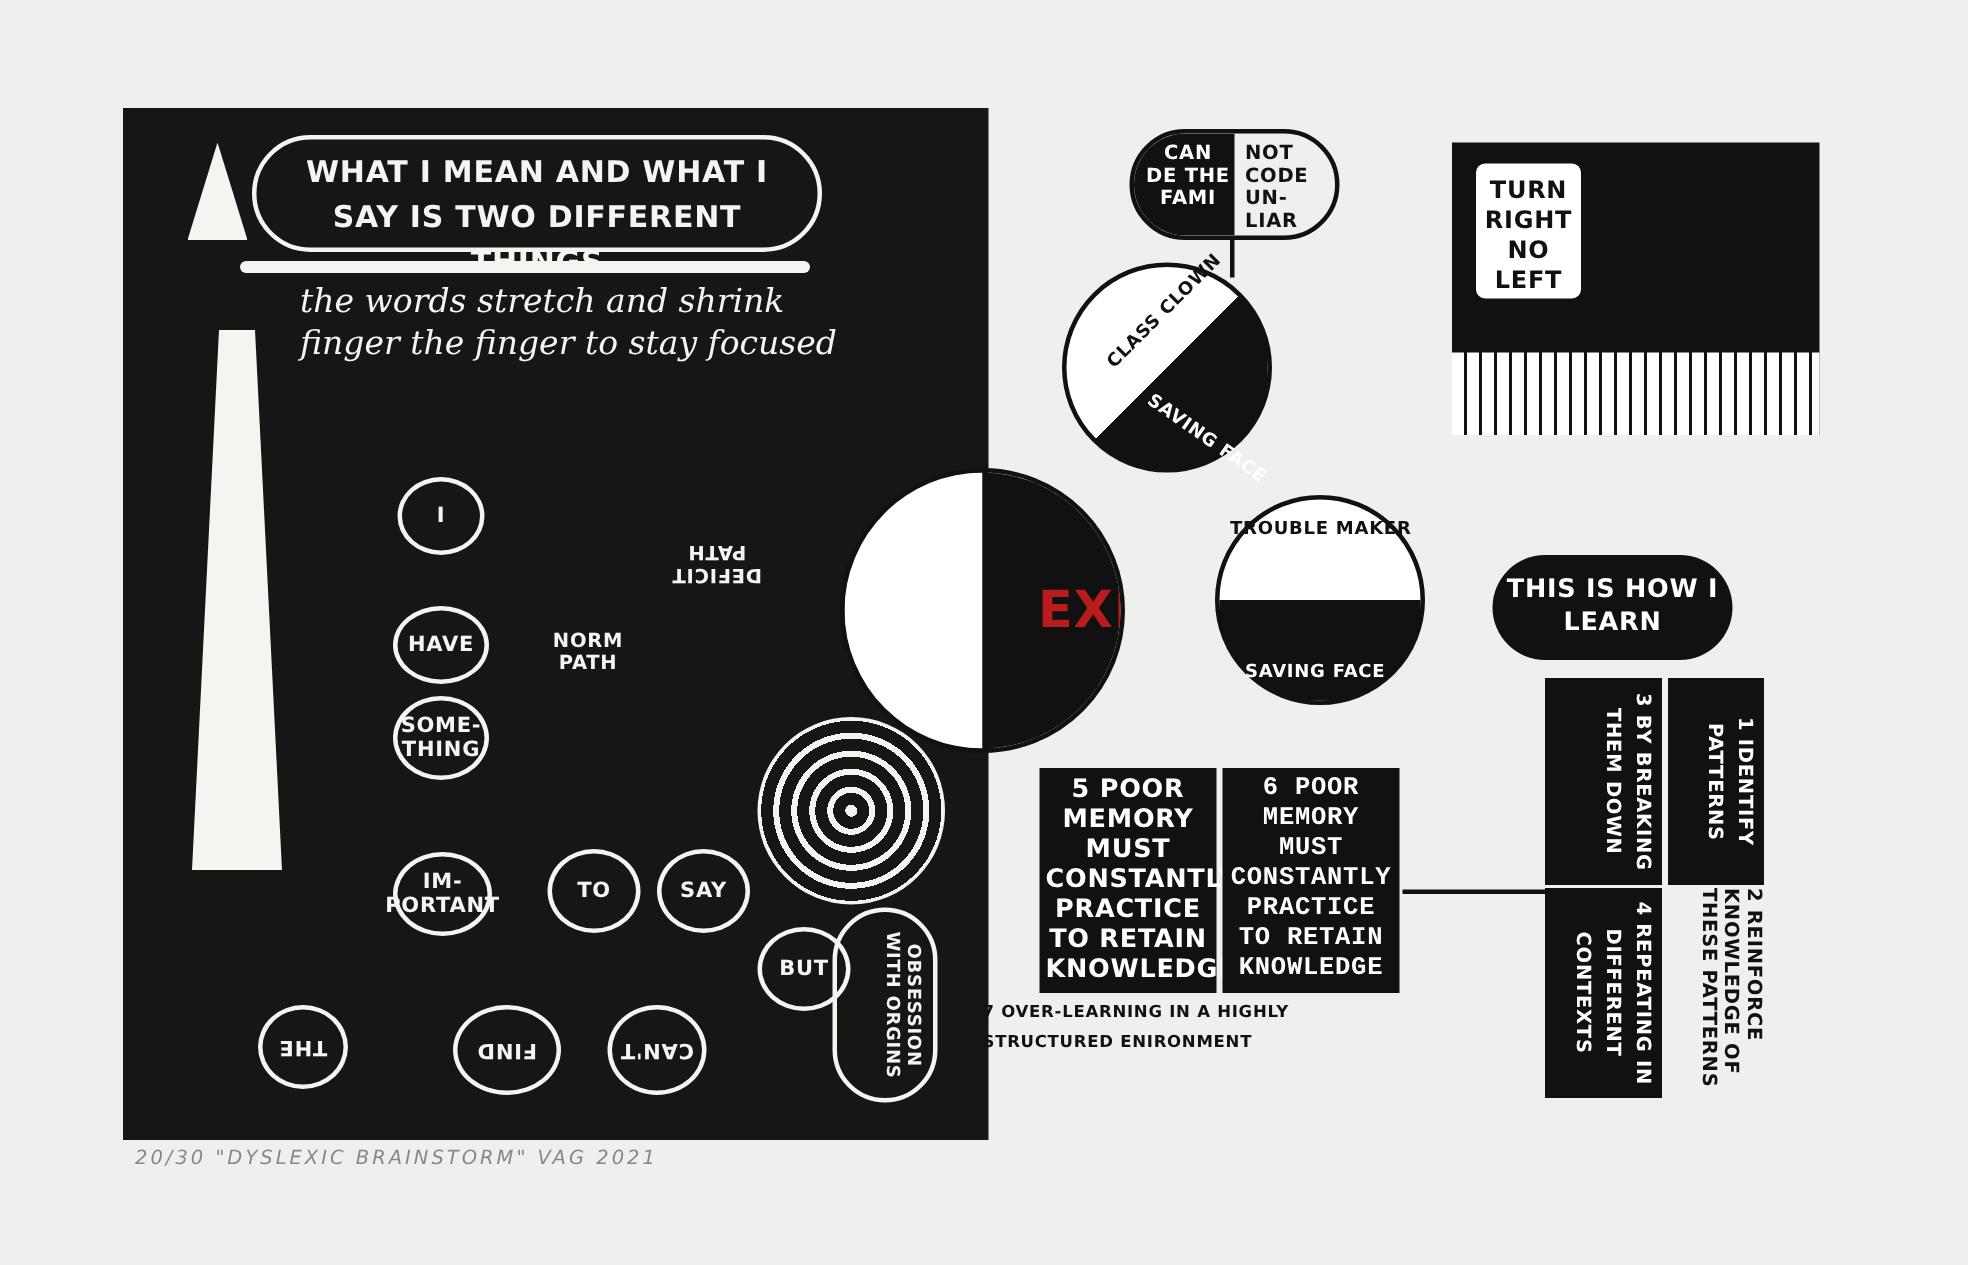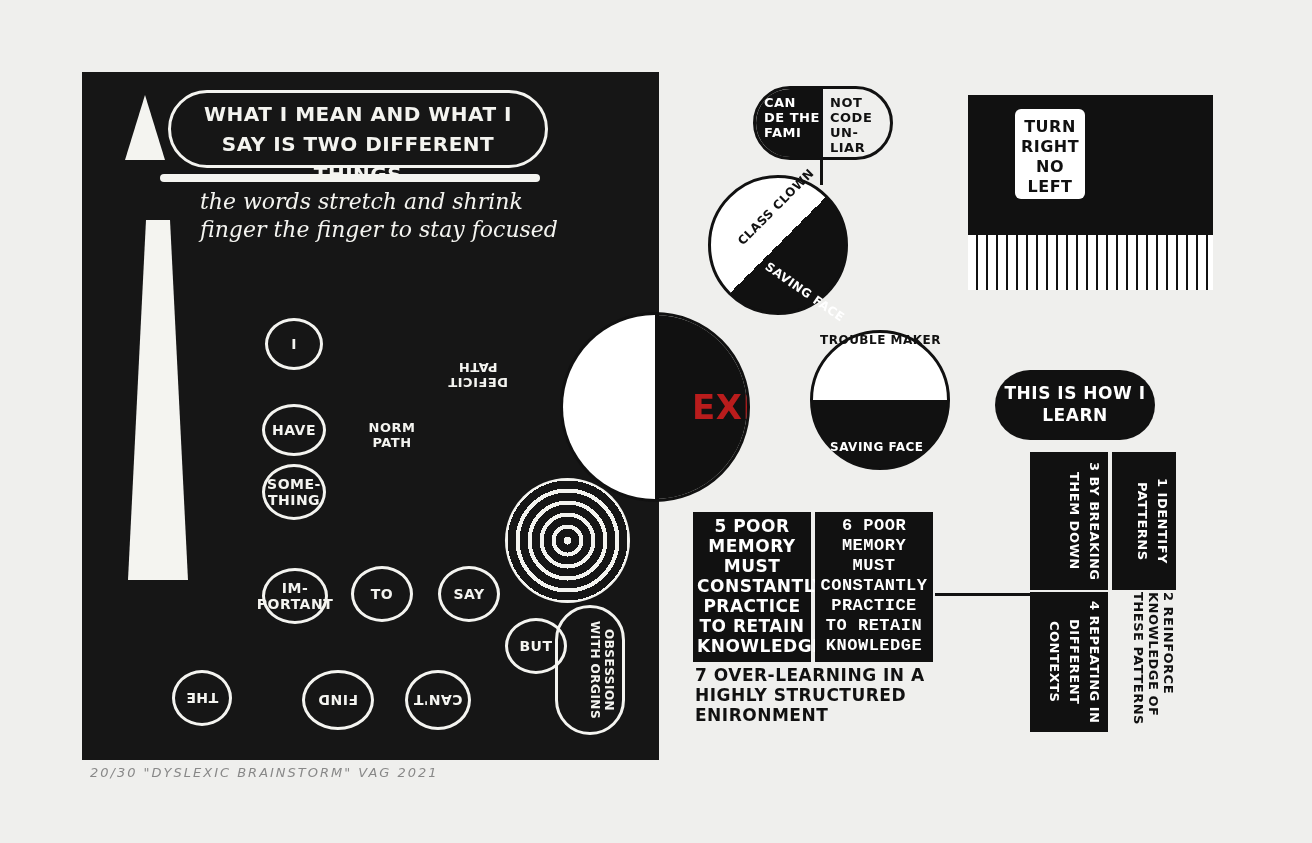--- a/index.html
+++ b/index.html
@@ -17,21 +17,21 @@
   .dys{left:560px;top:312px;width:190px;height:190px;border-radius:50%;overflow:hidden;border:3px solid #111;box-sizing:border-box;}
   .dys .l{position:absolute;left:0;top:0;width:50%;height:100%;background:#fff;}
   .dys .r{position:absolute;right:0;top:0;width:50%;height:100%;background:#111;}
   .dys .t1{position:absolute;left:10px;top:72px;font-size:34px;color:#111;}
   .dys .t2{position:absolute;left:97px;top:72px;font-size:34px;color:#b91c1c;margin-left:32px;}
   .pill{left:753px;top:86px;width:140px;height:74px;border:3px solid #111;border-radius:37px;overflow:hidden;box-sizing:border-box;}
   .pill .l{position:absolute;left:0;top:0;width:50%;height:100%;background:#111;}
   .pill .txt{position:absolute;font-size:13px;line-height:15px;}
   .disc{border-radius:50%;border:3px solid #111;overflow:hidden;box-sizing:border-box;}
   .piano{left:968px;top:95px;width:245px;height:195px;background:#111;}
-  .piano .box{position:absolute;background:#fff;border-radius:6px;font-size:16px;line-height:20px;text-align:center;padding:8px 4px;box-sizing:border-box;margin-left:31px;}
+  .piano .box{position:absolute;background:#fff;border-radius:6px;font-size:16px;line-height:20px;text-align:center;padding:8px 4px;box-sizing:border-box;}
   .keys{position:absolute;left:0;bottom:0;width:100%;height:55px;background:repeating-linear-gradient(90deg,#fff 0 8px,#111 8px 10px);}
   .learn{left:995px;top:370px;width:160px;height:70px;background:#111;border-radius:35px;color:#fff;
        font-size:17px;line-height:22px;text-align:center;padding-top:12px;box-sizing:border-box;}
   .block{background:#111;color:#fff;font-size:17px;line-height:20px;text-align:center;padding:4px;box-sizing:border-box;}
   .caption{left:90px;top:765px;font-size:13px;color:#888;letter-spacing:2px;font-style:italic;}
   .line{background:#111;}
 </style>
 </head>
 <body>
 
@@ -40,64 +40,64 @@
 <div class="abs script">the words stretch and shrink finger the finger to stay focused</div>
 
 <div class="abs" style="left:128px;top:220px;width:60px;height:360px;background:#f4f4f0;clip-path:polygon(30% 0,70% 0,100% 100%,0 100%);"></div>
 <div class="abs" style="left:125px;top:95px;width:40px;height:65px;background:#f4f4f0;clip-path:polygon(50% 0,100% 100%,0 100%);"></div>
 <div class="abs" style="left:160px;top:174px;width:380px;height:8px;background:#f4f4f0;border-radius:4px;"></div>
 
 <div class="abs bubble caps" style="left:265px;top:318px;width:58px;height:52px;">I</div>
 <div class="abs bubble caps" style="left:262px;top:404px;width:64px;height:52px;">HAVE</div>
 <div class="abs bubble caps" style="left:262px;top:464px;width:64px;height:56px;">SOME-THING</div>
 <div class="abs bubble caps" style="left:262px;top:568px;width:66px;height:56px;">IM-PORTANT</div>
-<div class="abs bubble caps" style="left:351px;top:566px;width:62px;height:56px;">TO</div>
+<div class="abs bubble caps" style="left:365px;top:566px;width:62px;height:56px;">TO</div>
 <div class="abs bubble caps" style="left:438px;top:566px;width:62px;height:56px;">SAY</div>
 <div class="abs bubble caps" style="left:505px;top:618px;width:62px;height:56px;">BUT</div>
 <div class="abs bubble caps" style="left:405px;top:670px;width:66px;height:60px;transform:rotate(180deg);">CAN'T</div>
 <div class="abs bubble caps" style="left:302px;top:670px;width:72px;height:60px;transform:rotate(180deg);">FIND</div>
 <div class="abs bubble caps" style="left:172px;top:670px;width:60px;height:56px;transform:rotate(180deg);">THE</div>
 
 <div class="abs caps" style="left:362px;top:420px;width:60px;color:#f4f4f0;font-size:13px;text-align:center;">NORM PATH</div>
 <div class="abs caps" style="left:448px;top:360px;width:60px;color:#f4f4f0;font-size:13px;text-align:center;transform:rotate(180deg);">DEFICIT PATH</div>
 
 <div class="abs disc" style="left:505px;top:478px;width:125px;height:125px;border:none;background:repeating-radial-gradient(circle,#f4f4f0 0 4px,#161616 4px 12px);"></div>
 <div class="abs caps" style="left:555px;top:605px;width:70px;height:130px;border:3px solid #f4f4f0;border-radius:35px;color:#f4f4f0;font-size:12px;writing-mode:vertical-rl;text-align:center;box-sizing:border-box;padding:6px;">OBSESSION WITH ORGINS</div>
 
 <div class="abs dys caps">
   <div class="l"></div>
     <div class="r"></div>
   <span class="t2">EXIA</span>
 </div>
 
 <div class="abs pill caps">
   <div class="l"></div>
-  <div class="txt" style="left:8px;top:6px;width:56px;color:#fff;text-align:left;">CAN DE THE FAMI</div>
+  <div class="txt" style="left:8px;top:6px;width:56px;color:#fff;text-align:center;">CAN DE THE FAMI</div>
   <div class="txt" style="left:74px;top:6px;width:56px;color:#111;">NOT CODE UN- LIAR</div>
 </div>
 <div class="abs line" style="left:820px;top:160px;width:3px;height:25px;"></div>
 
 <div class="abs disc" style="left:708px;top:175px;width:140px;height:140px;background:linear-gradient(135deg,#fff 50%,#111 50%);"></div>
 <div class="abs caps" style="left:725px;top:200px;font-size:12px;transform:rotate(-45deg);">CLASS CLOWN</div>
 <div class="abs caps" style="left:758px;top:285px;font-size:12px;color:#fff;transform:rotate(35deg);">SAVING FACE</div>
 
 <div class="abs disc" style="left:810px;top:330px;width:140px;height:140px;background:linear-gradient(180deg,#fff 50%,#111 50%);"></div>
-<div class="abs caps" style="left:820px;top:333px;font-size:12px;text-align:center;">TROUBLE MAKER</div>
+<div class="abs caps" style="left:820px;top:345px;font-size:12px;text-align:center;">TROUBLE MAKER</div>
 <div class="abs caps" style="left:830px;top:440px;font-size:12px;color:#fff;">SAVING FACE</div>
 
 <div class="abs piano caps">
   <div class="box" style="left:16px;top:14px;width:70px;height:90px;">TURN RIGHT NO LEFT</div>
   <div class="keys"></div>
 </div>
 
 <div class="abs learn caps">THIS IS HOW I LEARN</div>
 
 <div class="abs block caps" style="left:693px;top:512px;width:118px;height:150px;">5 POOR MEMORY MUST CONSTANTLY PRACTICE TO RETAIN KNOWLEDGE</div>
 <div class="abs block caps" style="left:815px;top:512px;width:118px;height:150px;font-family:Liberation Mono, monospace;">6 POOR MEMORY MUST CONSTANTLY PRACTICE TO RETAIN KNOWLEDGE</div>
-<div class="abs caps" style="left:695px;top:665px;width:240px;font-size:17px;line-height:20px;">7 OVER-LEARNING IN A HIGHLY STRUCTURED ENIRONMENT</div>
+<div class="abs caps" style="left:655px;top:665px;width:240px;font-size:11px;line-height:20px;">7 OVER-LEARNING IN A HIGHLY STRUCTURED ENIRONMENT</div>
 <div class="abs line" style="left:935px;top:593px;width:95px;height:3px;"></div>
 
 <div class="abs block caps" style="left:1030px;top:452px;width:78px;height:138px;writing-mode:vertical-rl;font-size:13px;">3 BY BREAKING THEM DOWN</div>
 <div class="abs block caps" style="left:1112px;top:452px;width:64px;height:138px;writing-mode:vertical-rl;font-size:13px;">1 IDENTIFY PATTERNS</div>
 <div class="abs block caps" style="left:1030px;top:592px;width:78px;height:140px;writing-mode:vertical-rl;font-size:13px;">4 REPEATING IN DIFFERENT CONTEXTS</div>
 <div class="abs caps" style="left:1112px;top:592px;width:64px;height:150px;writing-mode:vertical-rl;font-size:13px;">2 REINFORCE KNOWLEDGE OF THESE PATTERNS</div>
 
 <div class="abs caption">20/30 "DYSLEXIC BRAINSTORM" VAG 2021</div>
 
 </body></html>

